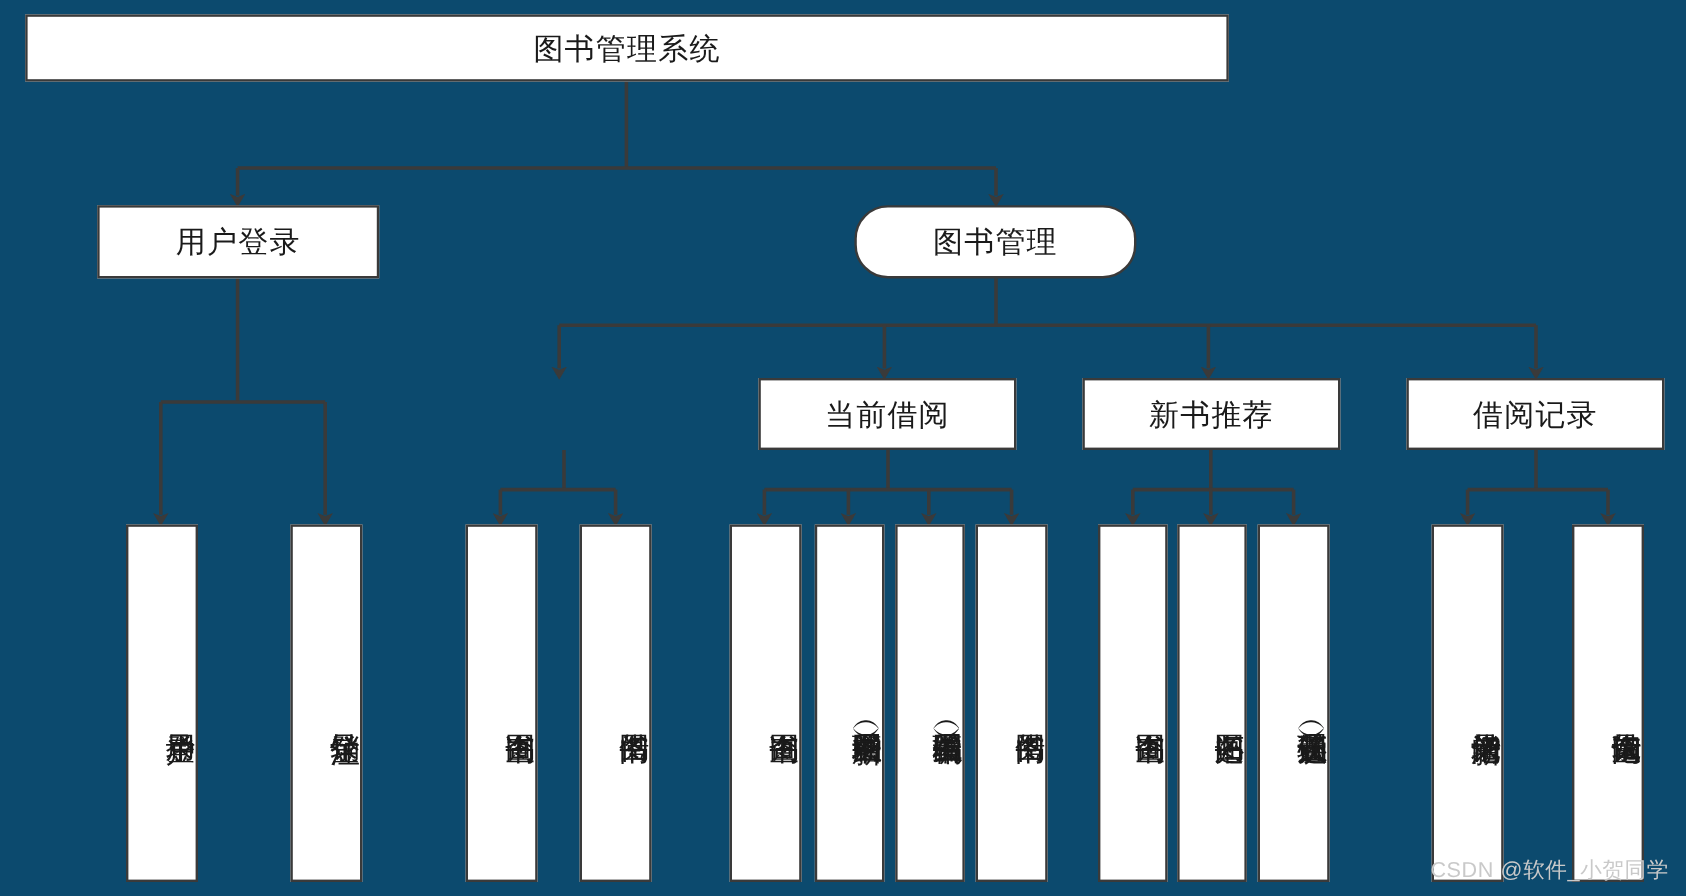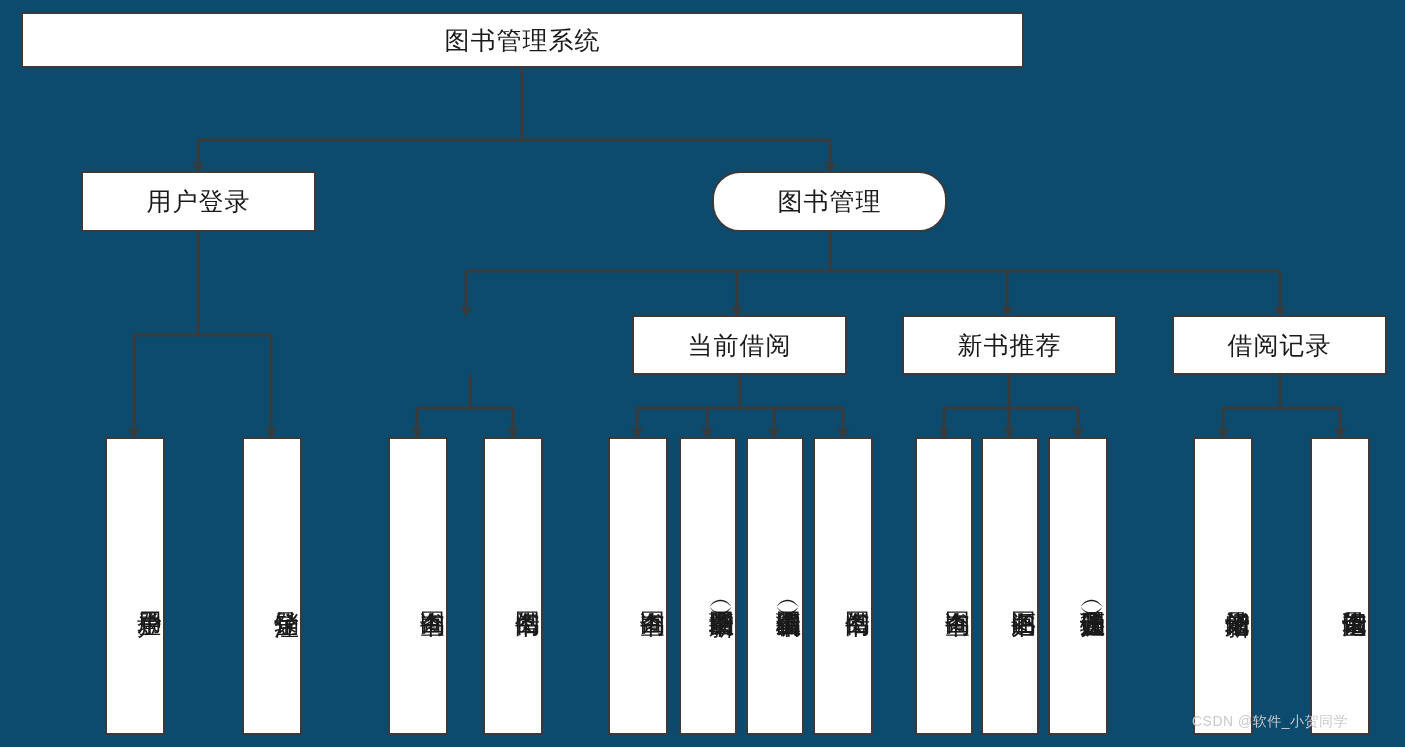--- a/index.html
+++ b/index.html
@@ -6,21 +6,21 @@
   body{font-family:"Liberation Sans","DejaVu Sans",sans-serif;}
   #canvas{position:relative;width:1405px;height:747px;background:#0c4a6e;overflow:hidden;}
   svg#wires{position:absolute;left:0;top:0;width:1405px;height:747px;}
   .node{position:absolute;box-sizing:border-box;background:#ffffff;border:2px solid #3a3a3a;
         display:flex;align-items:center;justify-content:center;color:#1a1a1a;}
   .node.horiz{font-size:25px;letter-spacing:1px;}
   .node.vert{writing-mode:vertical-rl;text-orientation:upright;font-size:25px;
              padding-top:12px;align-items:flex-start;justify-content:center;line-height:1.06;}
   .node .lbl{white-space:nowrap;}
   .node.vert .lbl{white-space:normal;}
-  #watermark{position:absolute;left:1192px;top:713px;font-size:14px;color:#c9c9c9;
+  #watermark{position:absolute;left:1192px;top:713px;font-size:18px;color:#c9c9c9;
              white-space:nowrap;letter-spacing:0.5px;text-align:right;}
 </style>
 </head>
 <body>
 
 <div id="canvas">
 
   <svg id="wires" viewBox="0 0 1405 747">
     <defs>
       <marker id="arrow" markerWidth="11" markerHeight="13" refX="1.5" refY="6.5" orient="auto" markerUnits="userSpaceOnUse">

